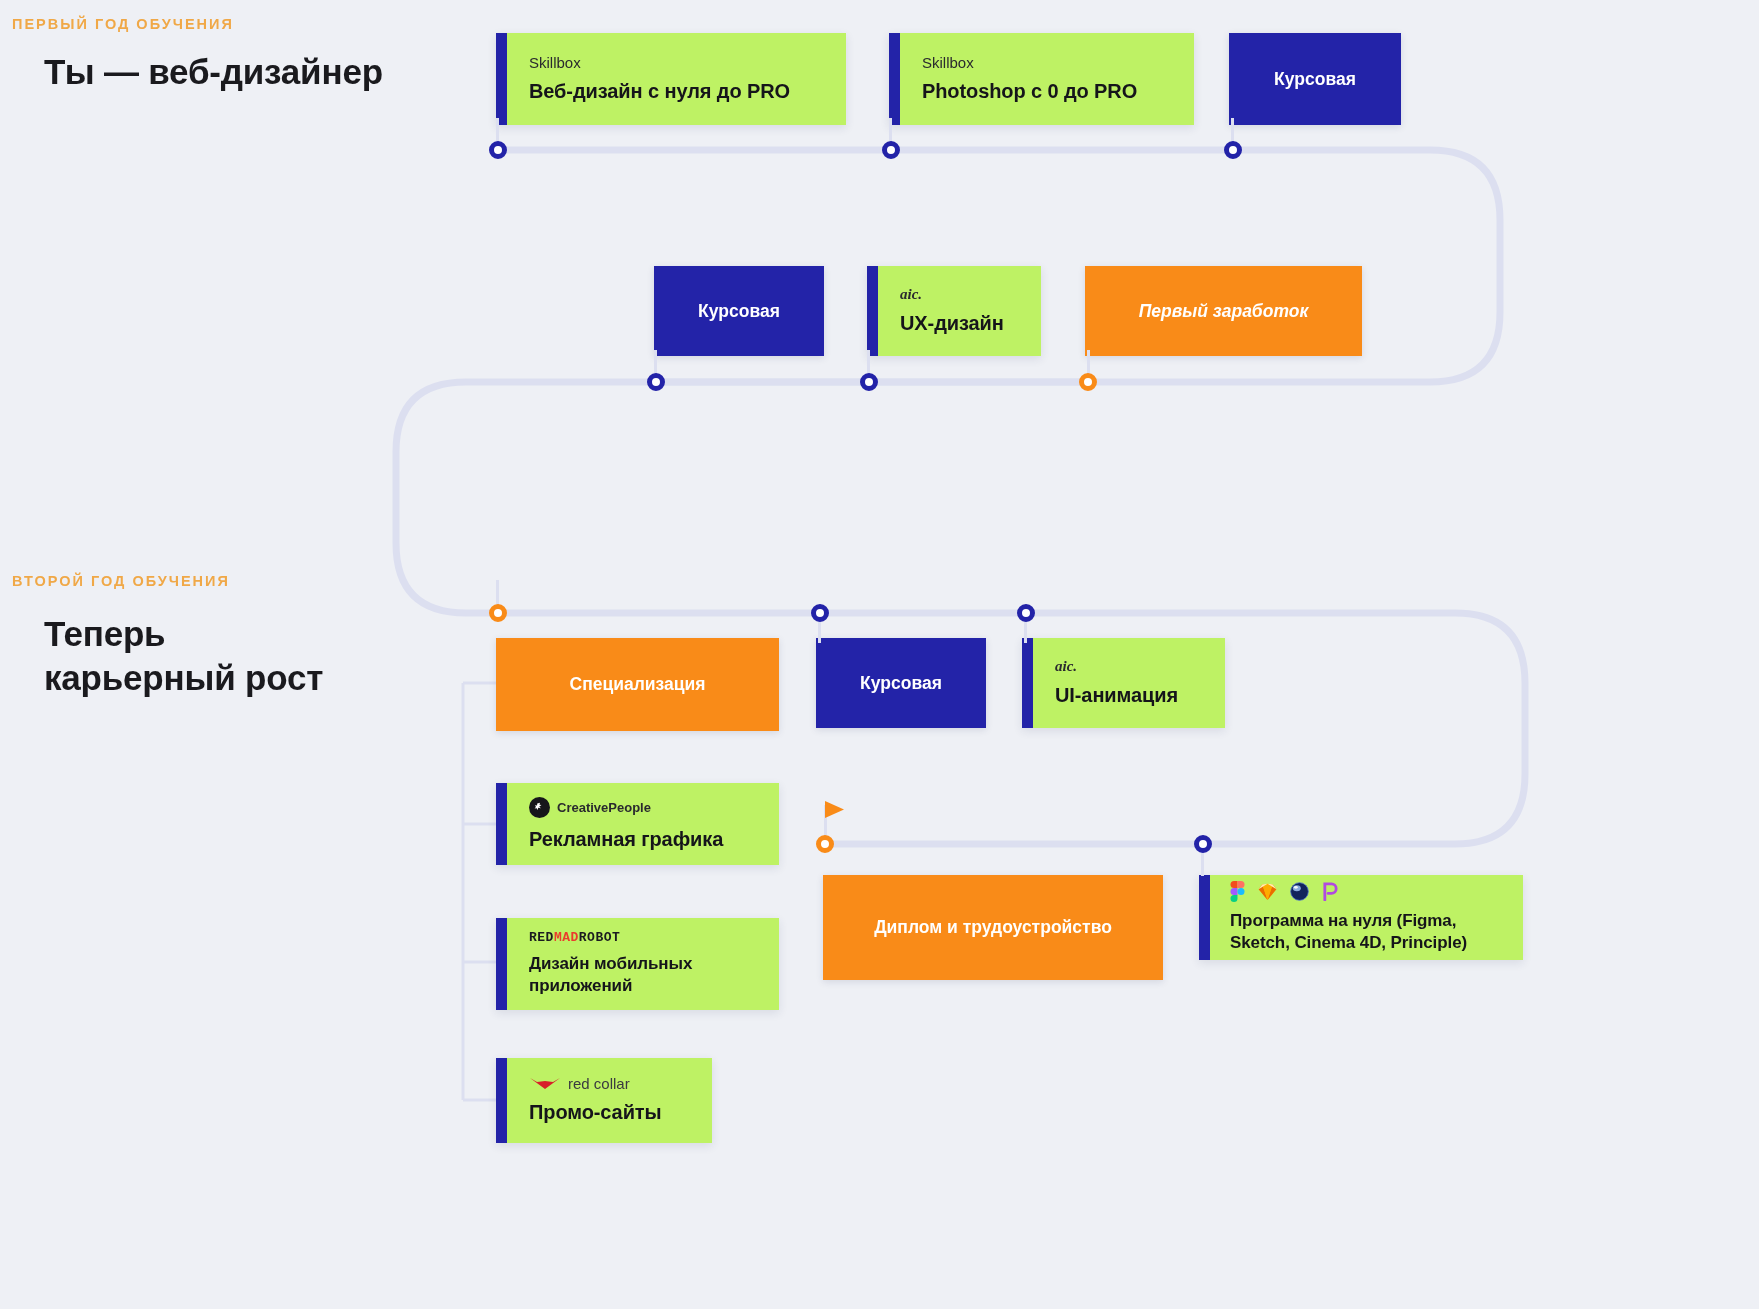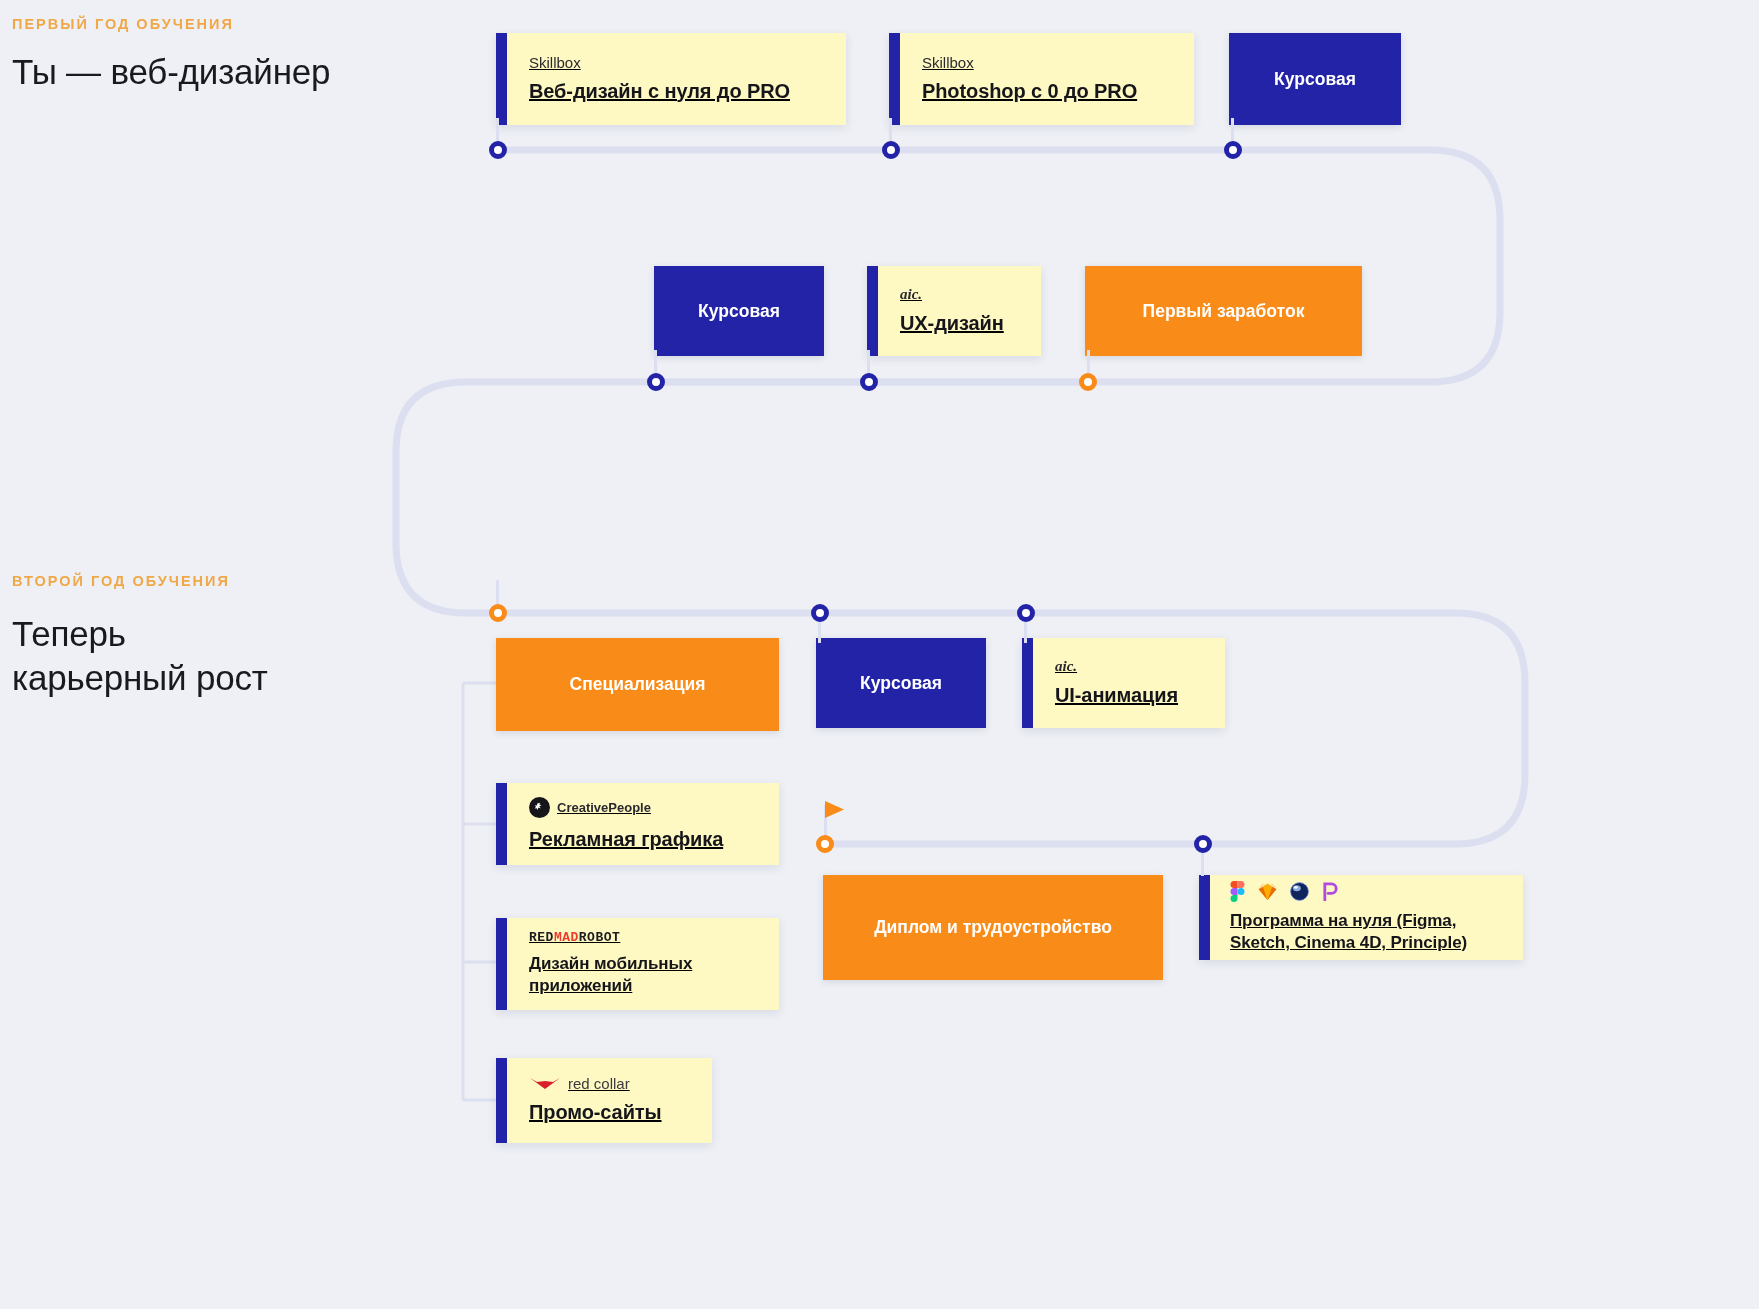--- a/index.html
+++ b/index.html
@@ -35,49 +35,49 @@
     font-size: 14.5px;
     font-weight: 700;
     letter-spacing: 2.0px;
     color: #f0a847;
     text-transform: uppercase;
     white-space: nowrap;
   }
   .sec-title {
     position: absolute;
     font-size: 35px;
-    font-weight: 400;
+    font-weight: 700;
     color: #1a1a1e;
     line-height: 1.25;
     letter-spacing: -0.2px;
     white-space: pre-line;
+    margin-left: 32px;
   }
 
   
   .chip {
     position: absolute;
     display: flex;
     align-items: center;
     justify-content: center;
     color: #ffffff;
     font-weight: 700;
     font-size: 17.5px;
     text-align: left;
     box-shadow: 0 2px 7px rgba(40,50,90,0.13);
   }
   .chip.blue   { background: #2323a8; }
   .chip.orange { background: #f98b18; }
 
   
   .wcard {
     position: absolute;
-    background: #fef9c3;
+    background: #bef264;
     display: flex;
     box-shadow: 0 3px 9px rgba(40,50,90,0.11);
-    text-decoration: underline;
   }
   .wcard .bar {
     width: 11px;
     flex: 0 0 11px;
     background: #2323a8;
   }
   .wcard .body {
     flex: 1 1 auto;
     padding: 13px 18px 14px 22px;
     display: flex;
@@ -214,21 +214,21 @@
   <div class="wcard" style="left:867px; top:266px; width:174px; height:90px;">
     <div class="bar"></div>
     <div class="body">
       <div class="brand serif">aic.</div>
       <div class="ctitle">UX-дизайн</div>
     </div>
   </div>
   <div class="dot" style="left:860px; top:373px;"></div>
 
   <div class="stem" style="left:1087px; top:350px; height:38px;"></div>
-  <div class="chip orange" style="left:1085px; top:266px; width:277px; height:90px;">
+  <div class="chip orange" style="left:1085px; top:266px; width:277px; height:90px;font-style:italic;">
     <span>Первый заработок</span>
   </div>
   <div class="dot orange" style="left:1079px; top:373px;"></div>
 
   <div class="stem" style="left:496px; top:580px; height:40px;"></div>
   <div class="chip orange" style="left:496px; top:638px; width:283px; height:93px;">
     <span>Специализация</span>
   </div>
   <div class="dot orange" style="left:489px; top:604px;"></div>
 

